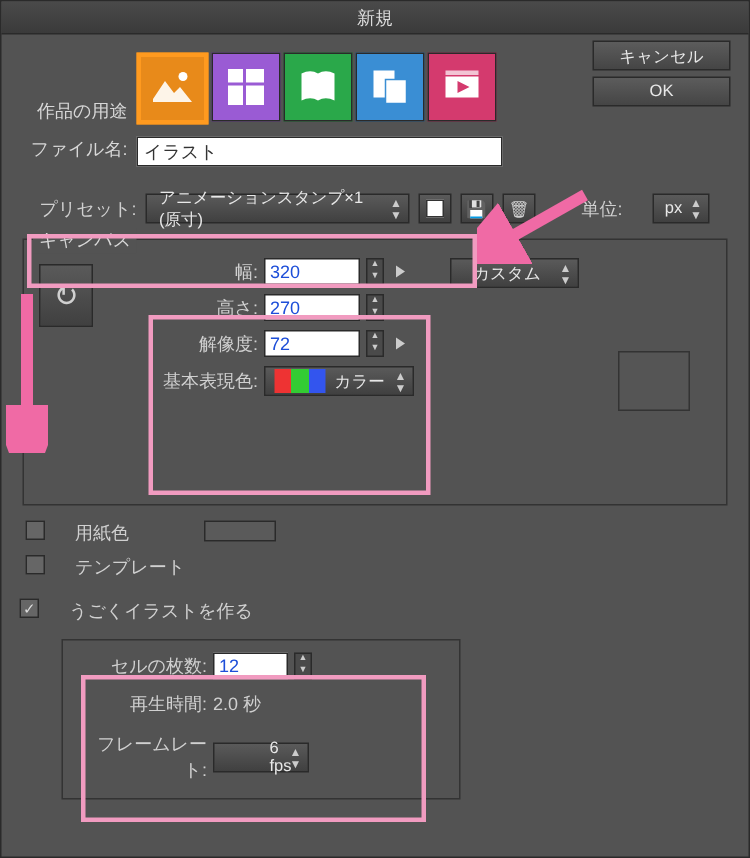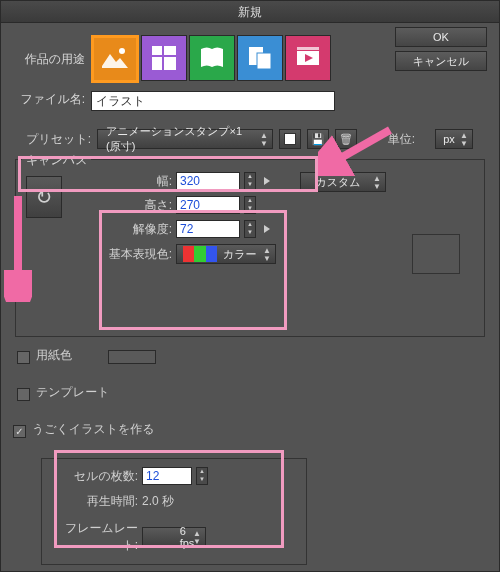--- a/index.html
+++ b/index.html
@@ -32,42 +32,42 @@
   .frow { display:flex; align-items:center; gap:4px; }
   .flab { width:74px; text-align:right; font-size:12px; }
   .numinput { width:64px; height:18px; background:#fff; border:1px solid #2a2a2a; color:#1d4ed8; font-size:12px; padding:0 3px; }
   .spinner { width:12px; height:18px; background:#4a4a4a; border:1px solid #2a2a2a; display:flex; flex-direction:column; }
   .spinner div{ flex:1; font-size:6px; color:#ccc; text-align:center; line-height:7px; }
   .tri { width:0;height:0;border-top:4px solid transparent;border-bottom:4px solid transparent;border-left:6px solid #ccc; margin-left:4px; }
   .colorbox { width:34px; height:16px; display:flex; }
   .colorbox div{ flex:1; }
   .custom-dd { width:86px; }
   .preview { width:48px; height:40px; border:1px solid #333; background:#555; position:absolute; right:24px; top:74px; }
-  .checkbox-row { display:flex; align-items:flex-end; gap:6px; margin:20px 4px; }
+  .checkbox-row { display:flex; align-items:flex-start; gap:20px; margin:6px 4px; }
   .chk { width:13px; height:13px; border:1px solid #2a2a2a; background:#666; display:inline-flex; align-items:center; justify-content:center; font-size:10px; color:#ddd; }
   .swatch { width:48px; height:14px; border:1px solid #2a2a2a; background:#5a5a5a; margin-left:30px; }
   .fps-dd { width:42px;padding-left:44px; }
   
   .hl { position:absolute; border:3px solid #f19bc0; pointer-events:none; }
   .arrow-svg { position:absolute; pointer-events:none; }
 </style>
 </head>
 <body>
 
 <div class="dialog">
   <div class="titlebar">新規</div>
 
   <div class="content">
 
     <div class="btncol">
+      <div class="btn">キャンセル</div>
       <div class="btn">OK</div>
-      <div class="btn">キャンセル</div>
-    </div>
-
-    <div class="row" style="align-items:flex-start; margin-top:4px;">
+    </div>
+
+    <div class="row" style="align-items:flex-end; margin-top:4px;">
       <div class="label-col" style="padding-top:16px;">作品の用途</div>
       <div class="purpose-icons">
         <div class="picon sel" style="background:#e88a1a;">
           <svg width="30" height="30" viewBox="0 0 30 30">
               <path d="M2 22 L10 10 L16 18 L20 14 L28 24 L2 24 Z" fill="#fff" opacity="0.9"></path>
               <circle cx="22" cy="7" r="3" fill="#fff"></circle>
             </svg>
         </div>
         <div class="picon" style="background:#9a5bd4;">
           <svg width="30" height="30" viewBox="0 0 30 30">

